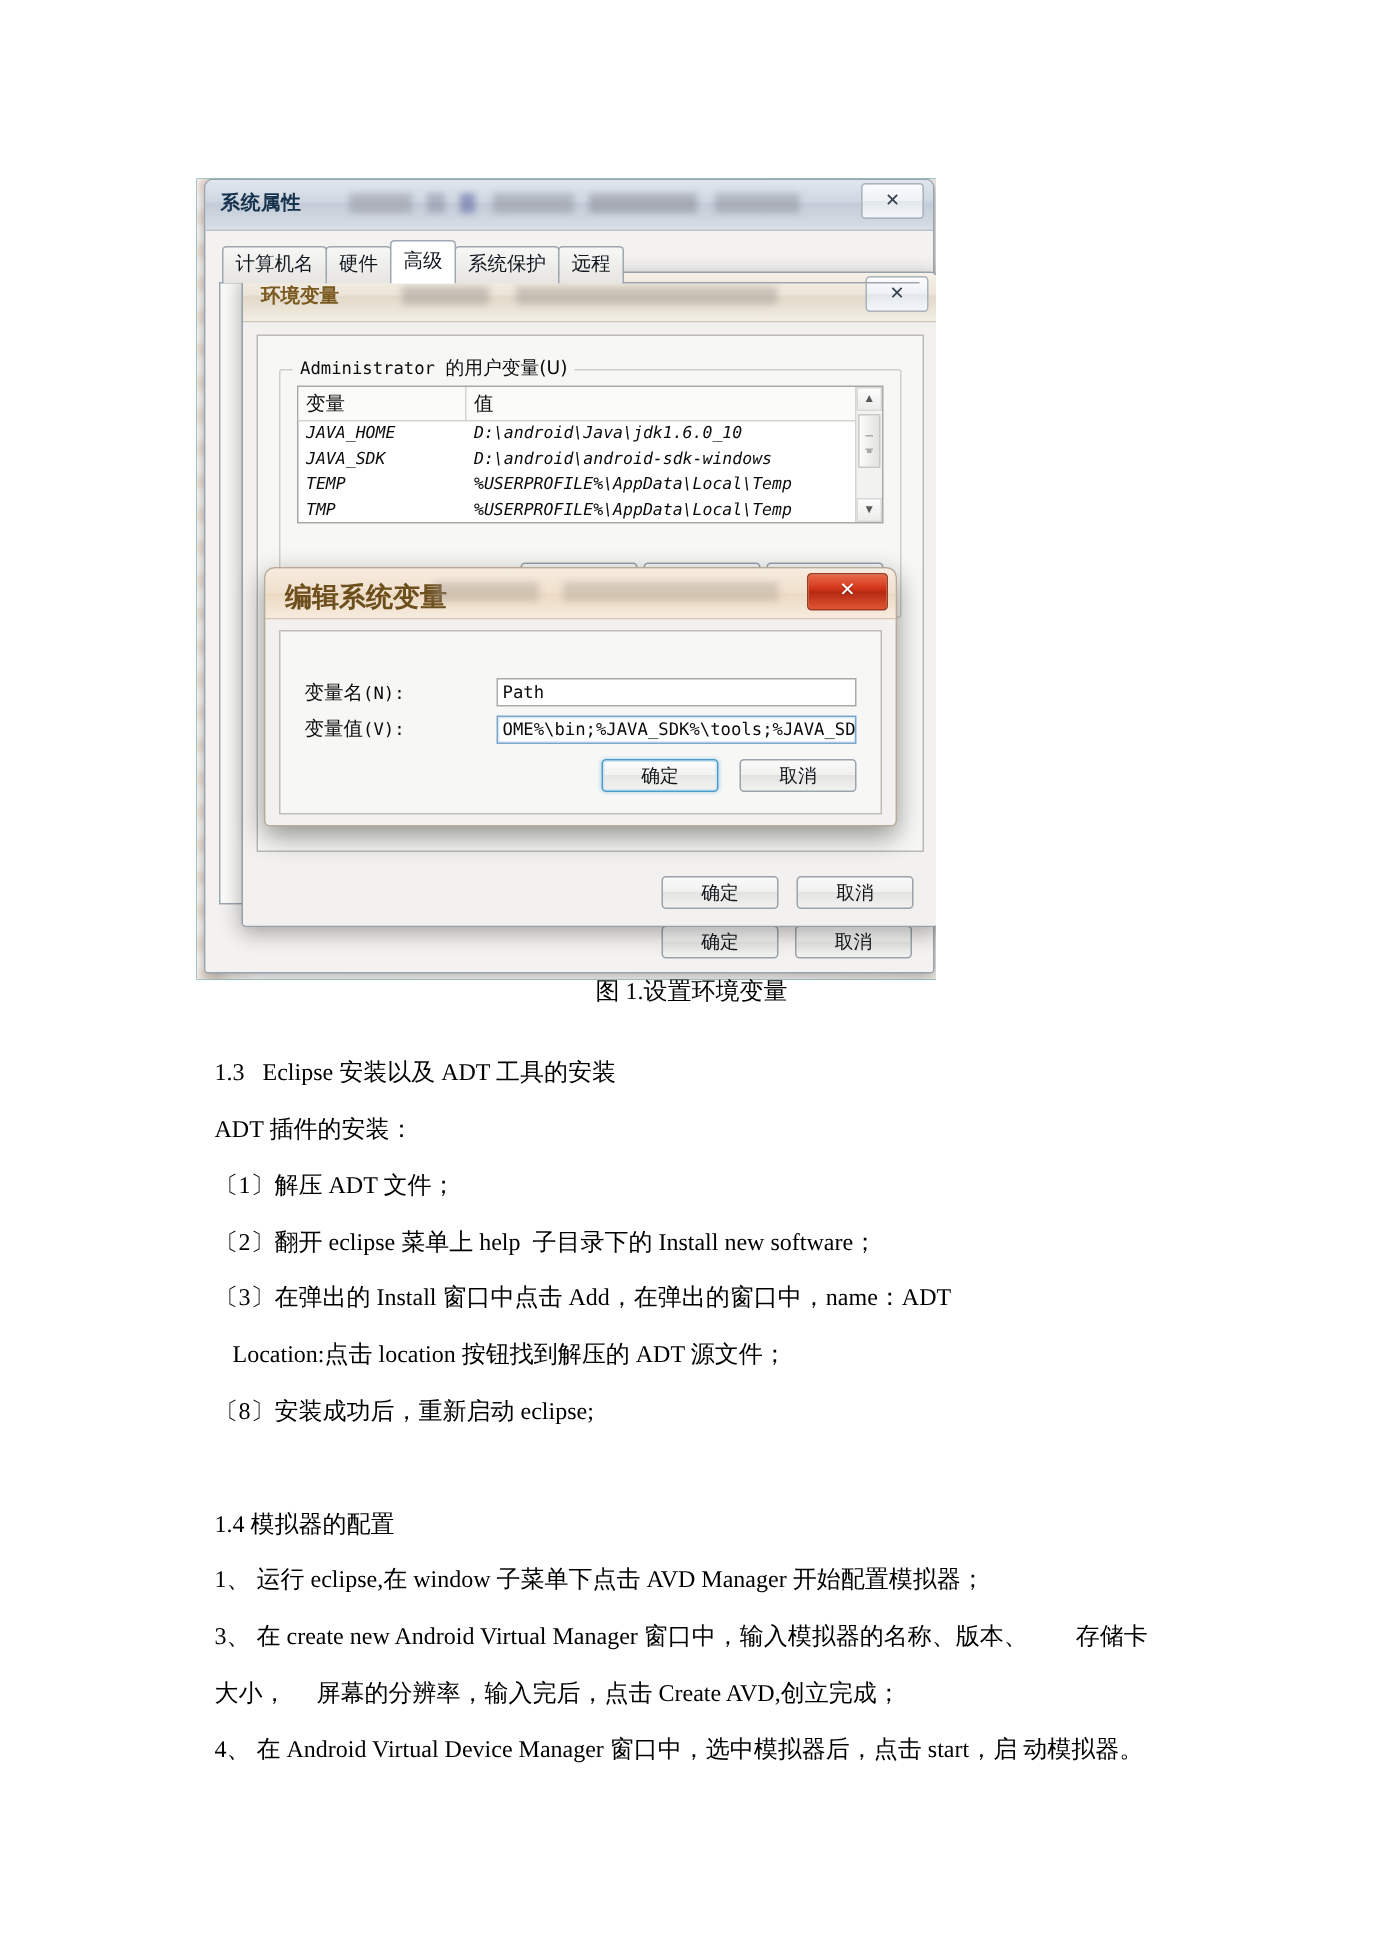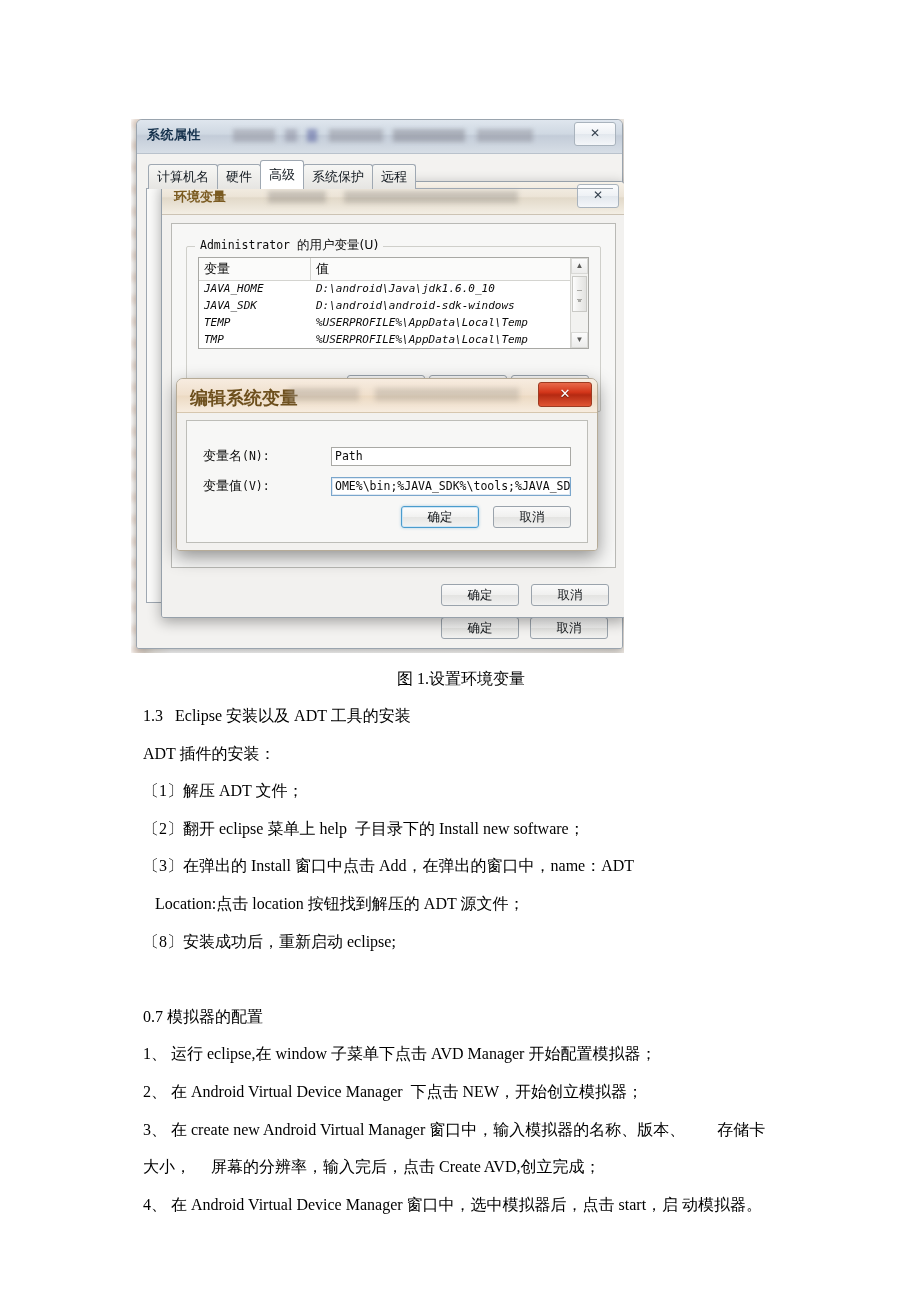--- a/index.html
+++ b/index.html
@@ -455,21 +455,21 @@
     border: 1px solid #9aa3ac;
     border-bottom: none;
     border-radius: 3px 3px 0 0;
     background: linear-gradient(to bottom,#fafafa,#ececea);
   }
 
   
   .caption {
     position: absolute;
     left: 131px;
-    top: 666px;
+    top: 649px;
     width: 660px;
     text-align: center;
     font-size: 16px;
     line-height: 26px;
   }
   .doc {
     position: absolute;
     left: 131px;
     top: 691px;
     width: 700px;
@@ -577,21 +577,21 @@
   <div class="win-edit">
     <div class="edit-titlebar">
       <div class="edit-title">编辑系统变量</div>
       <div class="edit-smear"></div>
       <div class="btn-close-red">✕</div>
     </div>
 
     <div class="edit-body">
       <div class="edit-panel">
 
-        <div class="field-row" style="margin-top:20px;">
+        <div class="field-row" style="margin-top:20px;align-items:flex-end;">
           <div class="field-label"><span>变量名</span><span class="paren">(N):</span></div>
           <div class="textinput">Path</div>
         </div>
 
         <div class="field-row">
           <div class="field-label"><span>变量值</span><span class="paren">(V):</span></div>
           <div class="textinput focused">OME%\bin;%JAVA_SDK%\tools;%JAVA_SDK%</div>
         </div>
 
         <div class="edit-btn-row">
@@ -608,19 +608,18 @@
 
 <div class="doc">
   <p>1.3   Eclipse 安装以及 ADT 工具的安装</p>
   <p>ADT 插件的安装：</p>
   <p>〔1〕解压 ADT 文件；</p>
   <p>〔2〕翻开 eclipse 菜单上 help  子目录下的 Install new software；</p>
   <p>〔3〕在弹出的 Install 窗口中点击 Add，在弹出的窗口中，name：ADT</p>
   <p>   Location:点击 location 按钮找到解压的 ADT 源文件；</p>
   <p>〔8〕安装成功后，重新启动 eclipse;</p>
   <p class="blank"></p>
-  <p>0.7 模拟器的配置</p>
+  <p>1.4 模拟器的配置</p>
   <p>1、 运行 eclipse,在 window 子菜单下点击 AVD Manager 开始配置模拟器；</p>
-  <p>2、 在 Android Virtual Device Manager  下点击 NEW，开始创立模拟器；</p>
   <p>3、 在 create new Android Virtual Manager 窗口中，输入模拟器的名称、版本、        存储卡</p>
   <p>大小，     屏幕的分辨率，输入完后，点击 Create AVD,创立完成；</p>
   <p>4、 在 Android Virtual Device Manager 窗口中，选中模拟器后，点击 start，启 动模拟器。</p>
 </div>
 
 </body></html>

